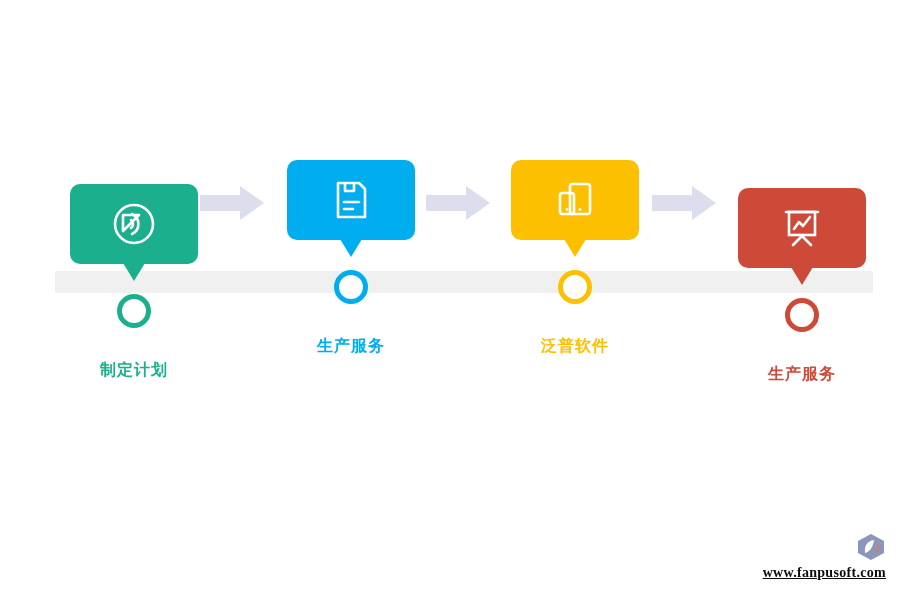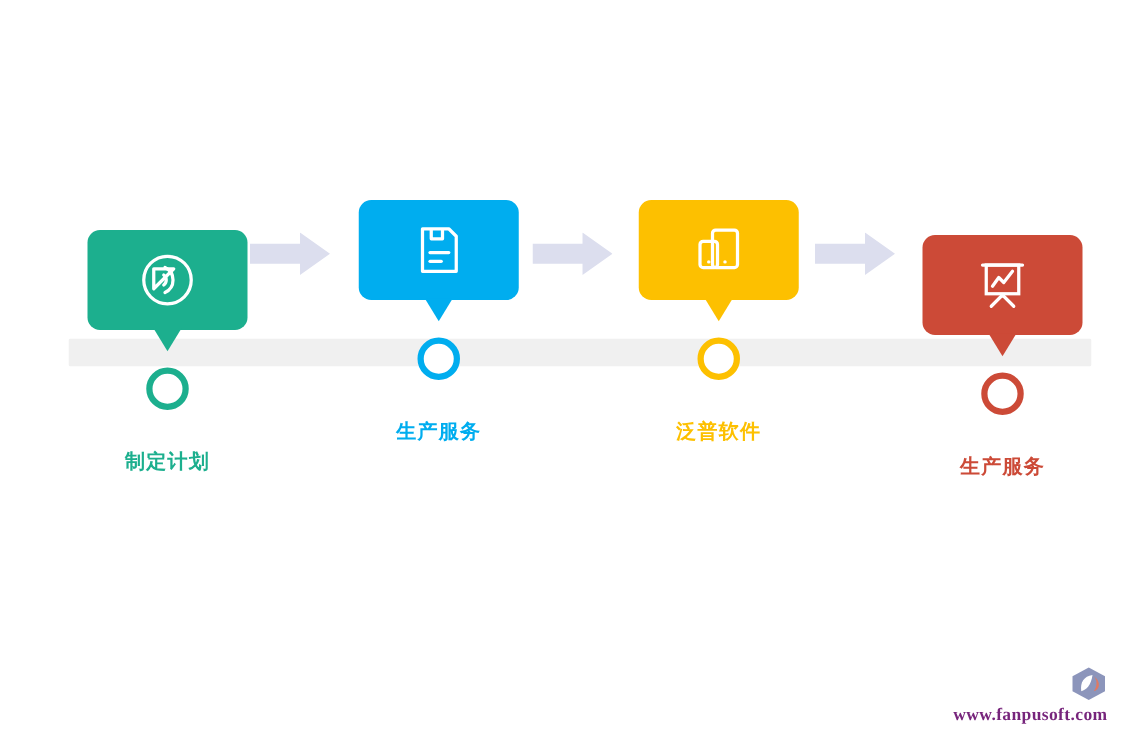--- a/index.html
+++ b/index.html
@@ -233,16 +233,16 @@
   <div class="watermark">
     <div class="wm-row">
       <span class="wm-mark">
         <svg viewBox="0 0 30 30" width="30" height="30" aria-hidden="true">
           <path d="M15 2 L28 9 L28 21 L15 28 L2 21 L2 9 Z" fill="#8690b8"></path>
           <path d="M18 8 C11 9 8 14 9 21 C13 20 17 16 18 8 Z" fill="#ffffff"></path>
           <path d="M19 9 C22 12 22 17 19 21 C24 20 25 13 19 9 Z" fill="#e0725a"></path>
         </svg>
       </span>
     </div>
-    <div class="wm-url" style="color: #701a75;">www.fanpusoft.com</div>
+    <div class="wm-url" style="color: #000000; text-decoration: underline;">www.fanpusoft.com</div>
   </div>
 
 </div>
 
 </body></html>

